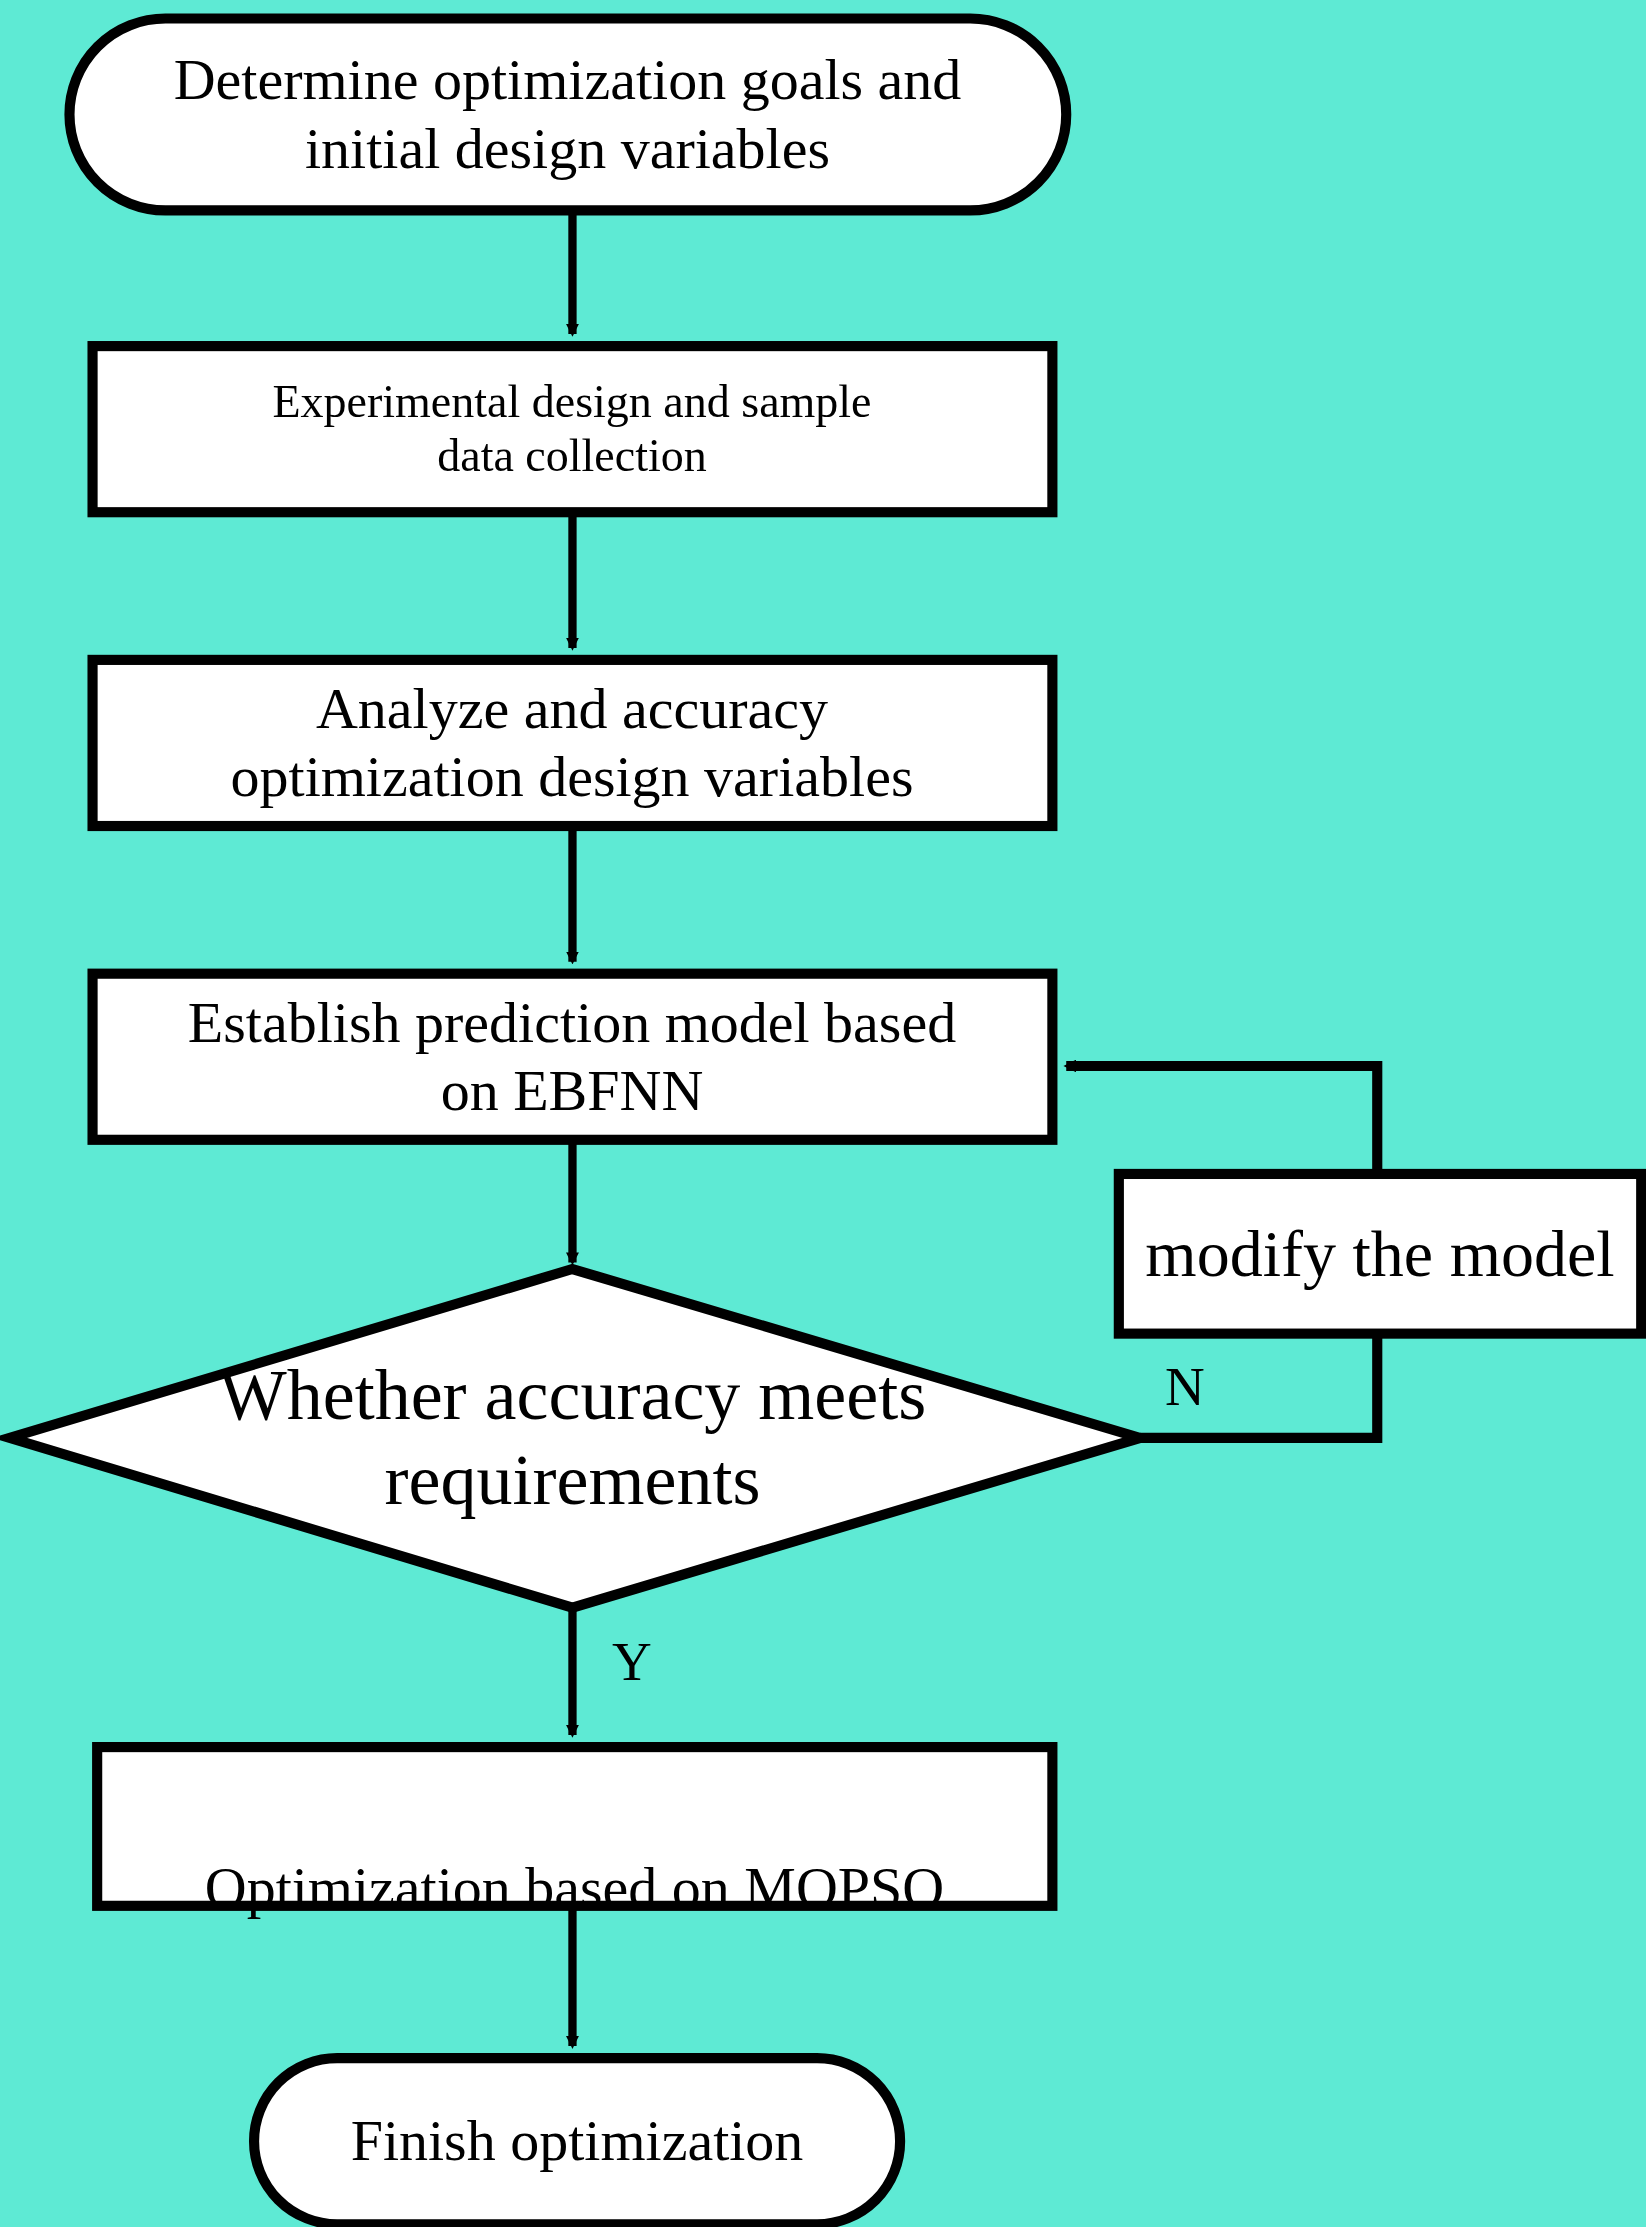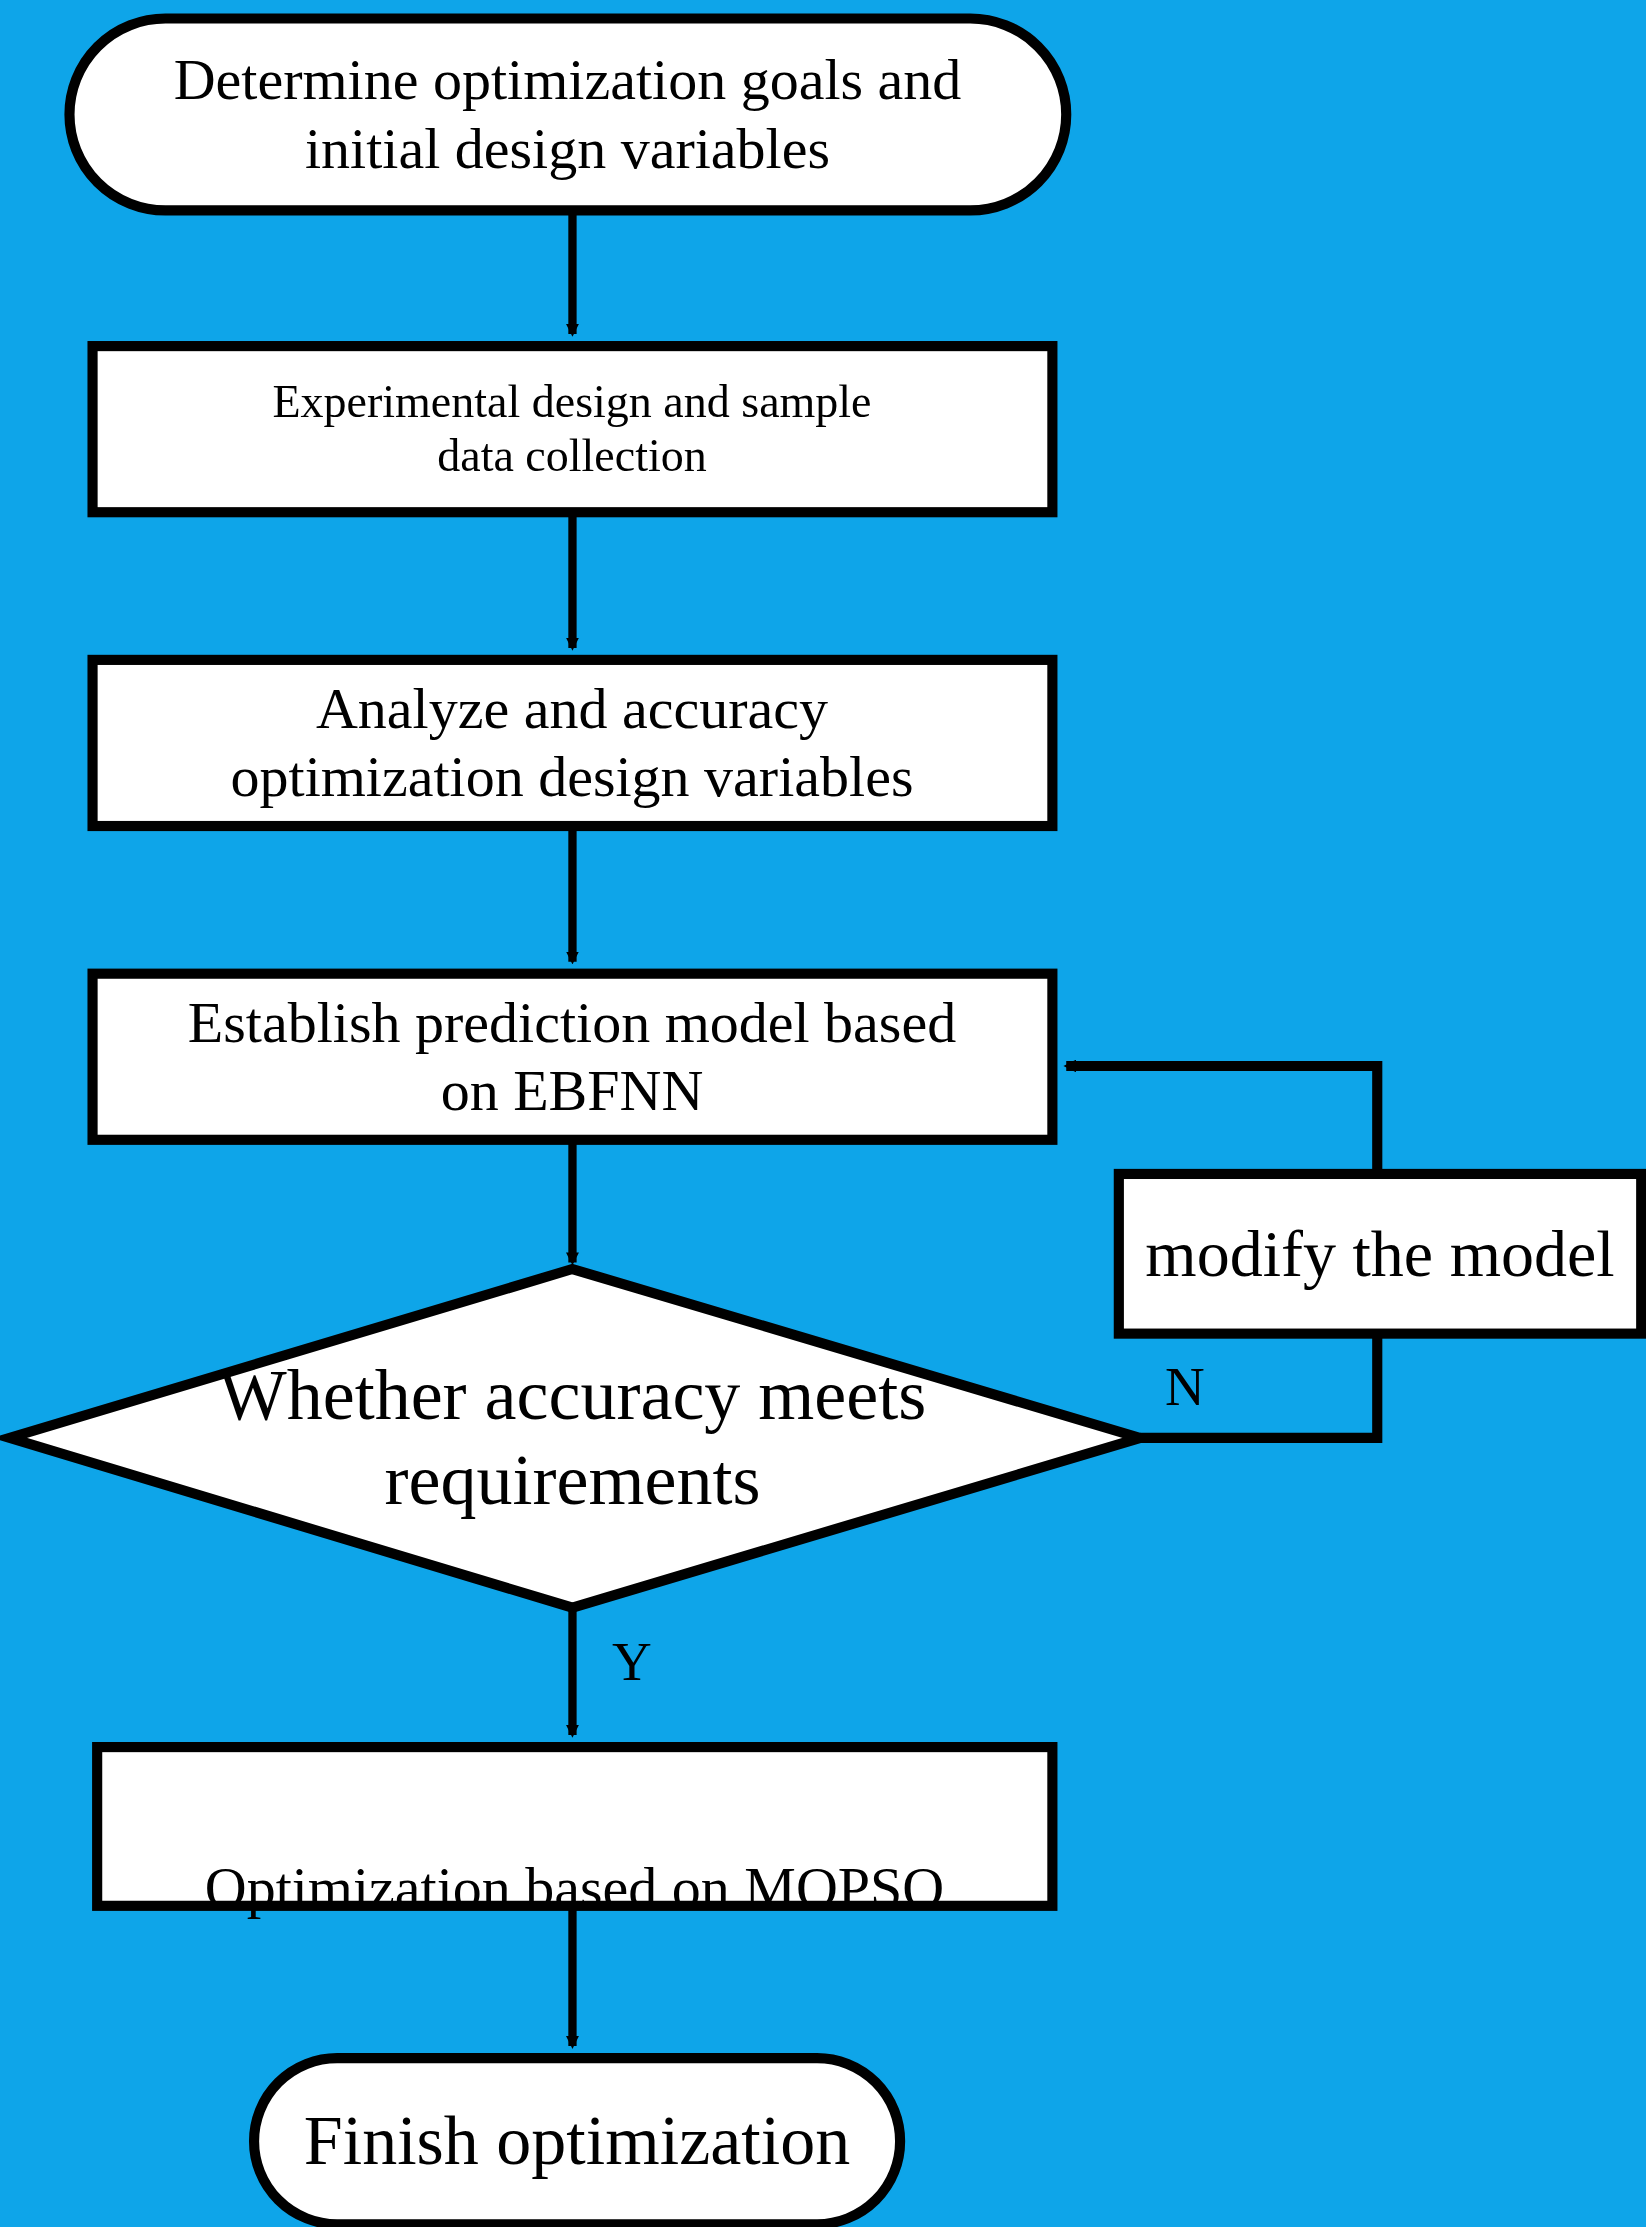--- a/index.html
+++ b/index.html
@@ -10,21 +10,21 @@
   body {
     width: 1647px;
     height: 2227px;
     font-family: "Liberation Serif", "DejaVu Serif", serif;
     overflow: hidden;
   }
   #flowchart-root {
     position: relative;
     width: 1647px;
     height: 2227px;
-    background: #0ea5e9;
+    background: #5eead4;
   }
   svg.flow-canvas {
     position: absolute;
     left: 0;
     top: 0;
     width: 1647px;
     height: 2227px;
   }
   .node-label {
     position: absolute;
@@ -44,21 +44,21 @@
     font-family: "Liberation Serif", "DejaVu Serif", serif;
     line-height: 1;
   }
   .lbl-start      { left: 69px;   top: 18.5px;   width: 997px; height: 192px; font-size: 58px; }
   .lbl-experiment { left: 92px;  top: 346px;  width: 960px; height: 166px; font-size: 46px; }
   .lbl-analyze    { left: 92px;  top: 660px;  width: 960px; height: 166px; font-size: 58px; }
   .lbl-establish  { left: 92px;  top: 974px; width: 960px; height: 166px; font-size: 58px; }
   .lbl-modify     { left: 1119px; top: 1174px; width: 522px;  height: 160px; font-size: 66px; }
   .lbl-decision   { left: 148px;  top: 1343px; width: 849px;  height: 189px; font-size: 72px; }
   .lbl-mopso      { left: 97px;  top: 1809px; width: 955px; height: 159px; font-size: 58px; }
-  .lbl-finish     { left: 254px;  top: 2058px; width: 646px;  height: 166px; font-size: 70px; }
+  .lbl-finish     { left: 254px;  top: 2058px; width: 646px;  height: 166px; font-size: 58px; }
   .lbl-n { left: 1165px; top: 1359px; font-size: 55px; }
   .lbl-y { left: 612px;  top: 1634px; font-size: 55px; }
 </style>
 </head>
 <body>
 
 <div id="flowchart-root">
 
   <svg class="flow-canvas" viewBox="0 0 1784 2413">
     <defs>

